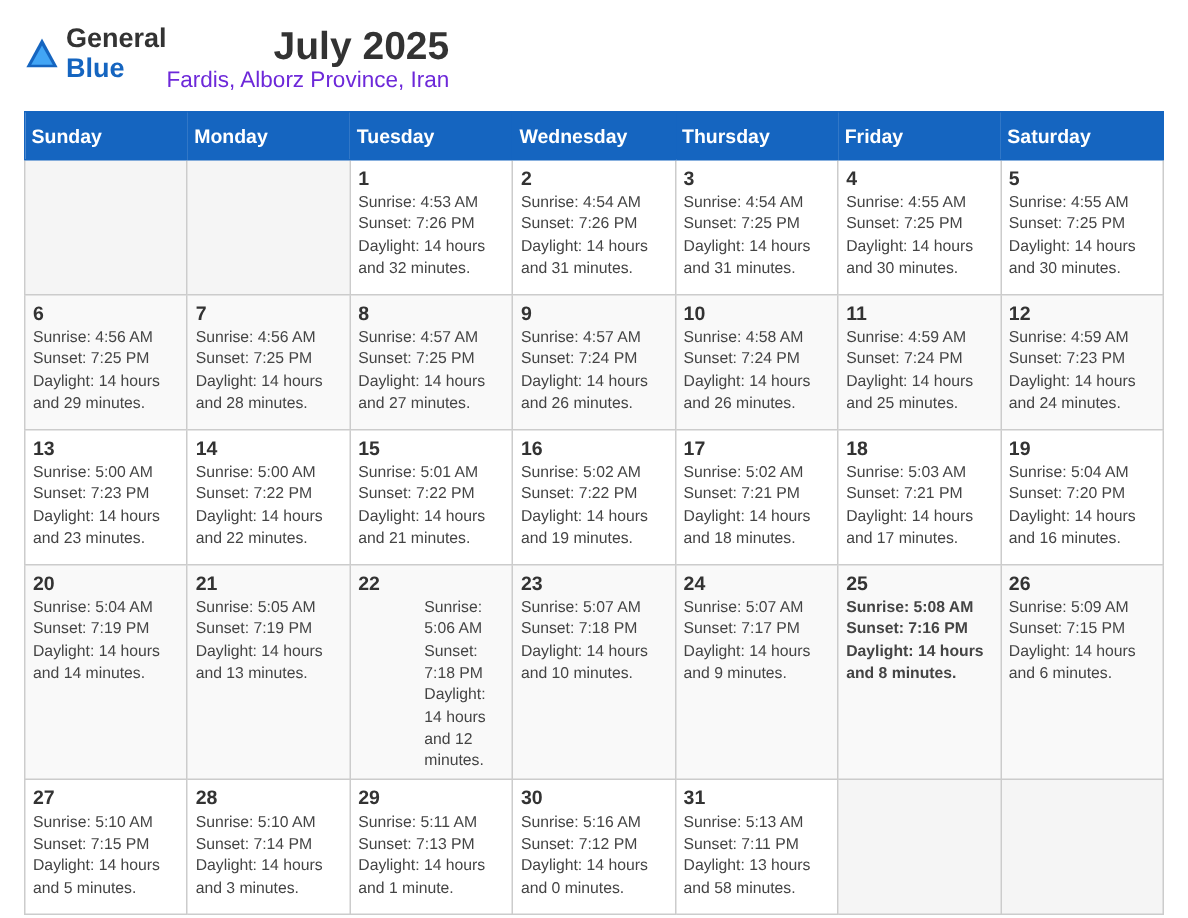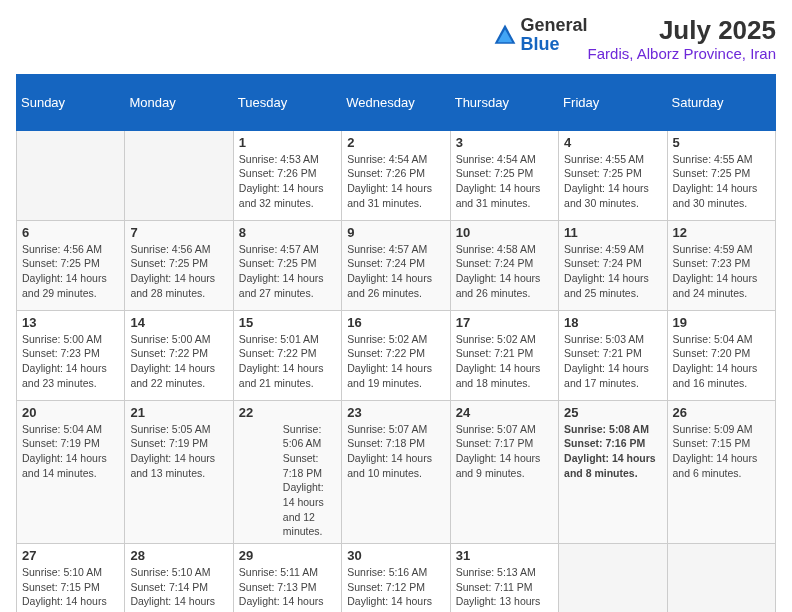--- a/index.html
+++ b/index.html
@@ -5,21 +5,21 @@
     * { box-sizing: border-box; margin: 0; padding: 0; }
     body {
       font-family: Arial, sans-serif;
       background: #fff;
       width: 792px;
       min-height: 612px;
       padding: 16px;
     }
     .header {
       display: flex;
-      justify-content: flex-end;
+      justify-content: flex-start;
       align-items: flex-start;
       margin-bottom: 12px;
     }
     .logo {
       display: flex;
       align-items: center;
       gap: 4px;
     }
     .logo-text-general {
       font-size: 18px;
@@ -53,23 +53,23 @@
     table {
       width: 100%;
       border-collapse: collapse;
       table-layout: fixed;
     }
     thead tr {
       background-color: #1565c0;
       color: #fff;
     }
     thead th {
-      padding: 20px 4px;
+      padding: 8px 4px;
       font-size: 13px;
-      font-weight: normal;
+      font-weight: bold;
       text-align: left;
       border: 1px solid #1565c0;
     }
     tbody td {
       border: 1px solid #ccc;
       vertical-align: top;
       padding: 4px 5px;
       height: 90px;
       font-size: 11px;
       color: #333;

